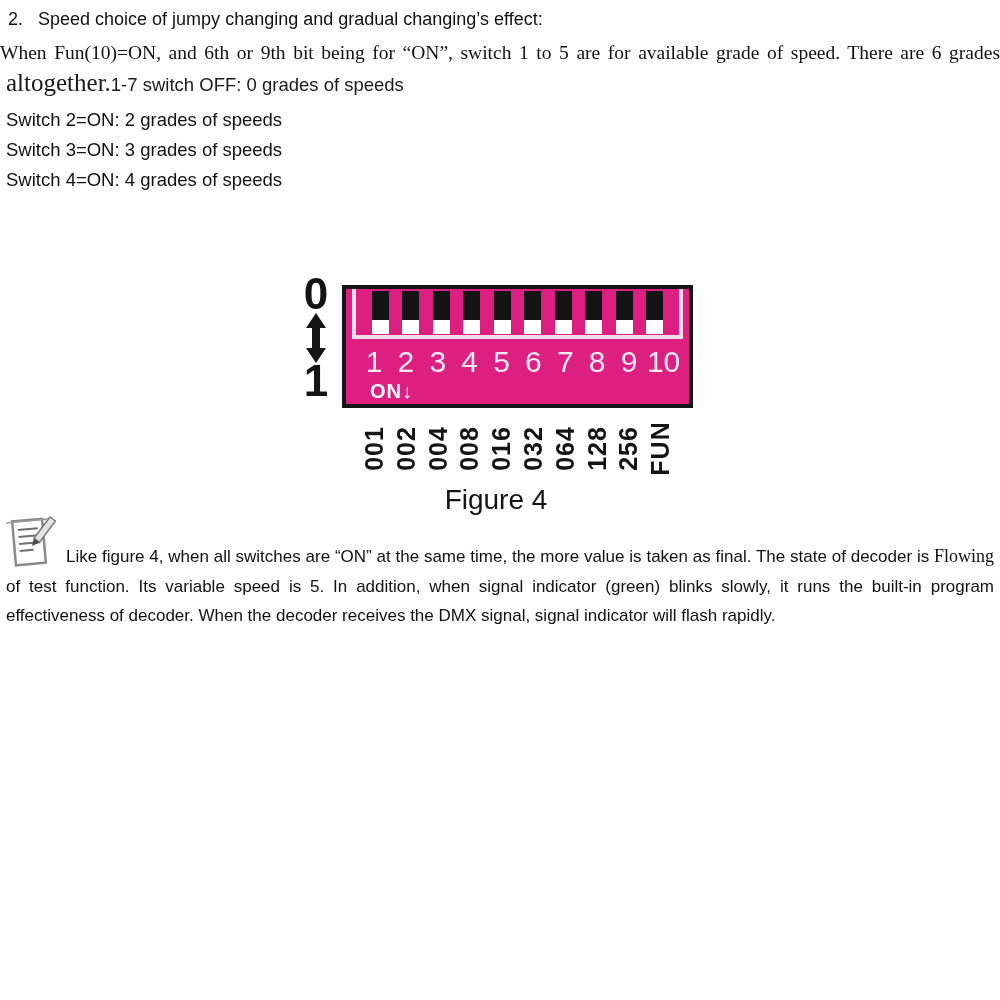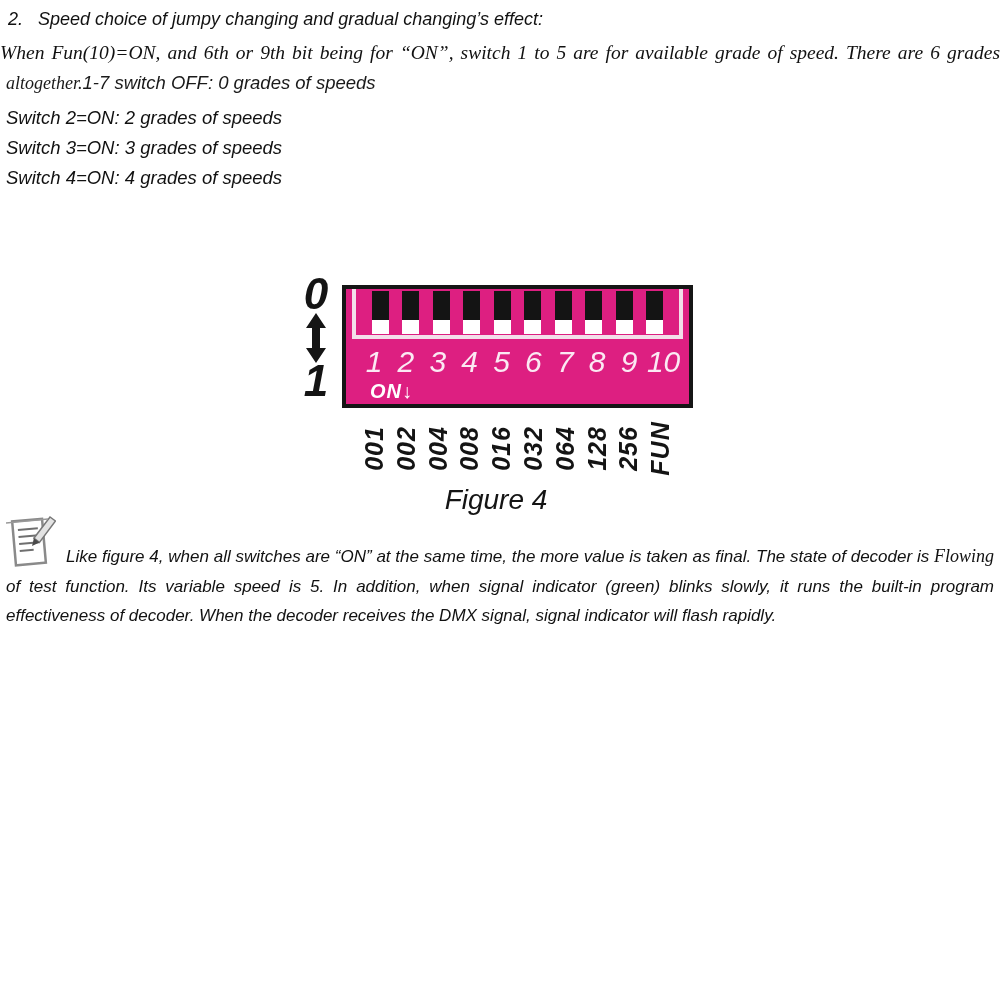--- a/index.html
+++ b/index.html
@@ -4,21 +4,21 @@
 <style>
   html, body {
     margin: 0; padding: 0;
     width: 1000px; height: 1000px;
     background: #ffffff;
     overflow: hidden;
     font-family: "Liberation Sans", sans-serif;
     color: #1a1a1a;
     position: relative;
   }
-  .page { position: relative; width: 1000px; height: 1000px; font-style: italic; }
+  .page { position: relative; width: 1000px; height: 1000px; }
 
   
   .heading {
     padding: 6px 8px 0 8px;
     font-size: 18px;
     line-height: 26px;
     color: #111;
   }
   .intro-serif {
     margin-top: 6px;
@@ -30,21 +30,21 @@
     text-align-last: justify;
     color: #111;
   }
   .intro-line3 {
     padding: 0 6px;
     line-height: 30px;
     white-space: nowrap;
   }
   .intro-line3 .serif-part {
     font-family: "Liberation Serif", serif;
-    font-size: 18px;
+    font-size: 25px;
     margin-top: 15px;
   }
   .intro-line3 .sans-part {
     font-size: 18.5px;
   }
   .switch-lines {
     margin-top: 4px;
     padding-left: 6px;
   }
   .switch-line {

